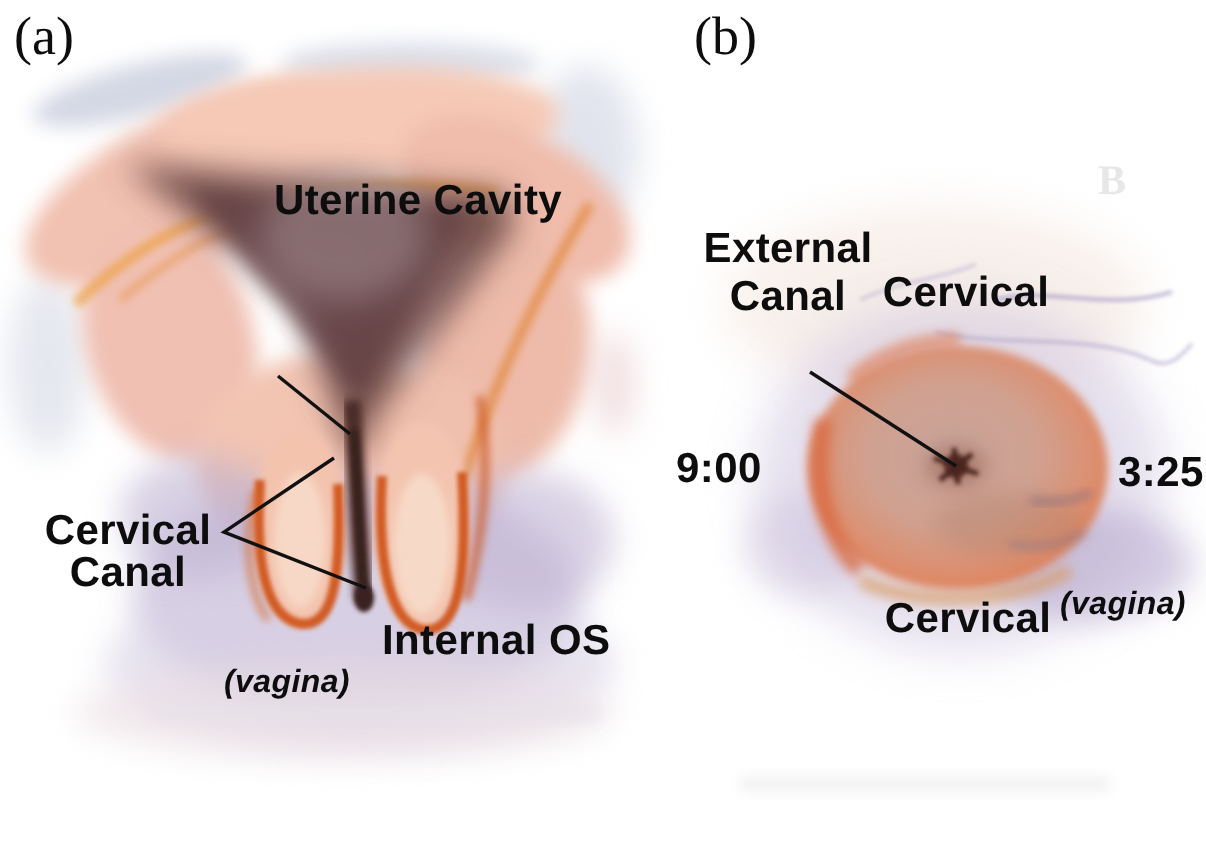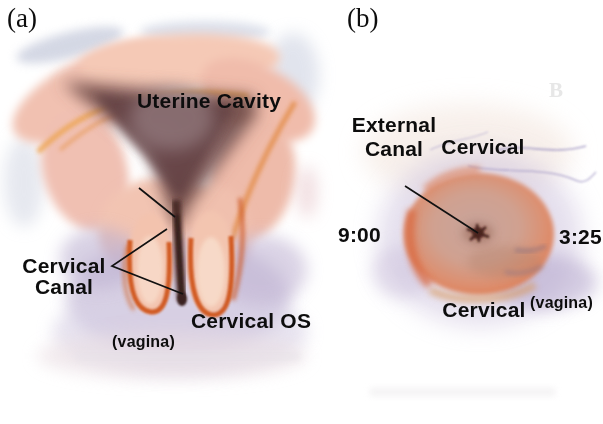--- a/index.html
+++ b/index.html
@@ -4,21 +4,21 @@
 <style>
   html,body{margin:0;padding:0;background:#fff;}
   #figure{position:relative;width:603px;height:424px;background:#ffffff;overflow:hidden;
           font-family:"Liberation Sans",sans-serif;}
   #art{position:absolute;left:0;top:0;}
   .lbl{position:absolute;font-family:"Liberation Sans",sans-serif;font-weight:bold;
        font-size:21px;color:#0d0d0d;line-height:1.12;white-space:nowrap;letter-spacing:.2px;}
   .lbl .ln{display:block;}
   .center{text-align:center;}
   .serif{font-family:"Liberation Serif",serif;font-weight:normal;font-size:27px;letter-spacing:0;}
-  .small{font-size:16px;}
+  .small{font-size:16px;font-style:italic;}
   #tag-a{left:7px;top:3px;}
   #tag-b{left:347px;top:3px;}
   #uterine-cavity{left:137px;top:89px;}
   #internal-os{left:26px;top:158px;}
   #cervical-canal{left:18px;top:255px;width:92px;line-height:21px;}
   #external-os-a{left:191px;top:309px;}
   #vagina-a{left:112px;top:333px;}
   #external-os-canal{left:349px;top:113px;width:90px;line-height:24px;text-align:center;}
   #anterior-12{left:437px;top:137px;width:92px;line-height:20px;}
   #nine-oclock{left:338px;top:223px;}
@@ -146,21 +146,21 @@
 
   <div class="lbl serif" id="tag-a">(a)</div>
   <div class="lbl serif" id="tag-b">(b)</div>
   <div class="lbl" id="watermark">B</div>
 
   <div class="lbl" id="uterine-cavity">Uterine Cavity</div>
   <div class="lbl center" id="cervical-canal">
     <span class="ln">Cervical</span>
     <span class="ln">Canal</span>
   </div>
-  <div class="lbl" id="external-os-a">Cervical OS</div>
+  <div class="lbl" id="external-os-a">Internal OS</div>
   <div class="lbl small" id="vagina-a">(vagina)</div>
 
   <div class="lbl center" id="external-os-canal">
     <span class="ln">External</span>
     <span class="ln">Canal</span>
   </div>
   <div class="lbl center" id="anterior-12">
     <span class="ln">Cervical</span>
   </div>
   <div class="lbl" id="nine-oclock">9:00</div>

